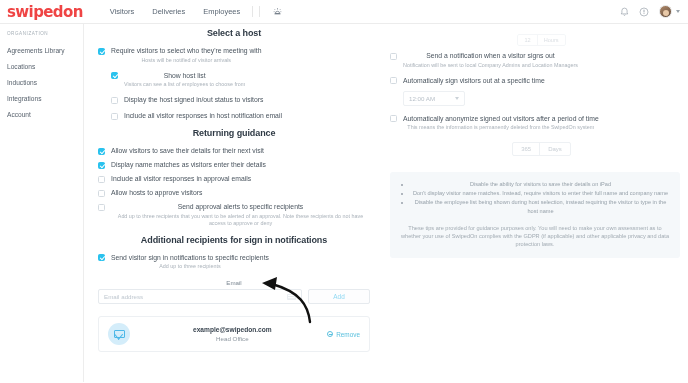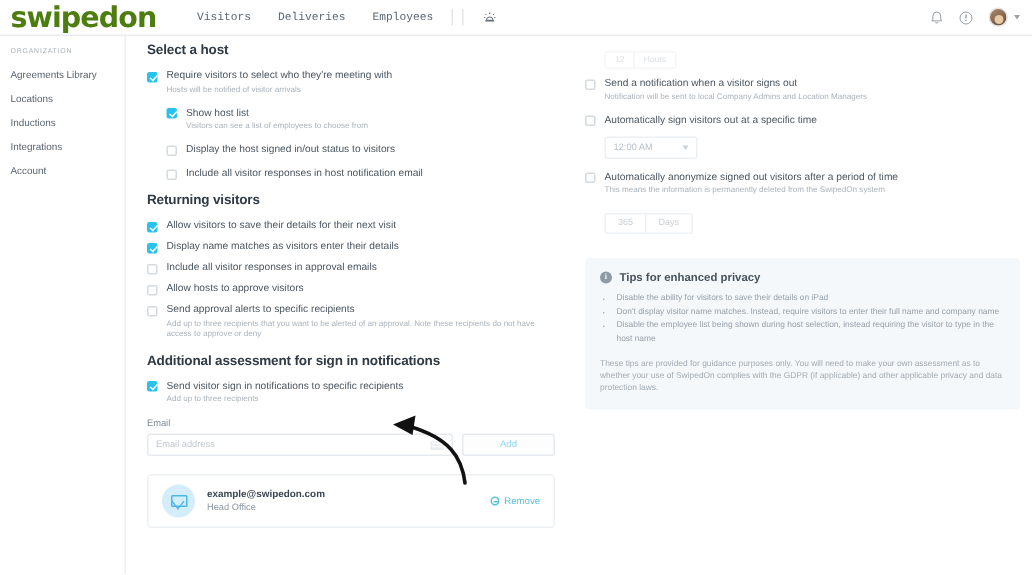--- a/index.html
+++ b/index.html
@@ -17,30 +17,30 @@
   .topnav {
     height: 24px;
     display: flex;
     align-items: center;
     border-bottom: 1px solid #ececec;
     background: #fff;
     position: relative;
     z-index: 5;
   }
   .logo {
-    font-size: 19px;
+    font-size: 15px;
     font-weight: 700;
-    color: #4d7c0f;
+    color: #ef4444;
     letter-spacing: -0.6px;
     margin-left: 7px;
     margin-right: 18px;
     font-family: "DejaVu Sans", sans-serif;
     white-space: nowrap;
   }
-  .nav-items { display:flex; align-items:center; height:100%;font-family:Liberation Mono, monospace; }
+  .nav-items { display:flex; align-items:center; height:100%; }
   .nav-item {
     font-size: 7.5px;
     color: #5a6673;
     padding: 0 9px;
     height: 100%;
     display: flex;
     align-items: center;
     white-space: nowrap;
     cursor: pointer;
   }
@@ -124,20 +124,21 @@
     white-space: nowrap;
   }
 
   
   .main {
     flex: 1;
     display: flex;
     padding: 4px 0 0 0;
     overflow: hidden;
     position: relative;
+    text-align: center;
   }
   .col {
     padding: 0 14px;
   }
   .col-left { width: 300px; flex: 0 0 300px; }
   .col-right { flex: 1; padding-left: 6px; padding-right: 8px; }
 
   h2.section {
     font-size: 9px;
     font-weight: 700;
@@ -467,21 +468,21 @@
         </div>
       </div>
 
       <div class="cbrow indent">
         <div class="cb"></div>
         <div class="cb-text">
           <span class="cb-label">Include all visitor responses in host notification email</span>
         </div>
       </div>
 
-      <h2 class="section section-gap">Returning visitors</h2>
+      <h2 class="section section-gap">Returning guidance</h2>
 
       <div class="cbrow tight">
         <div class="cb checked"></div>
         <div class="cb-text">
           <span class="cb-label">Allow visitors to save their details for their next visit</span>
         </div>
       </div>
 
       <div class="cbrow tight">
         <div class="cb checked"></div>
@@ -506,21 +507,21 @@
       </div>
 
       <div class="cbrow">
         <div class="cb"></div>
         <div class="cb-text">
           <span class="cb-label">Send approval alerts to specific recipients</span>
           <span class="cb-sub">Add up to three recipients that you want to be alerted of an approval. Note these recipients do not have access to approve or deny</span>
         </div>
       </div>
 
-      <h2 class="section section-gap">Additional assessment for sign in notifications</h2>
+      <h2 class="section section-gap">Additional recipients for sign in notifications</h2>
 
       <div class="cbrow">
         <div class="cb checked"></div>
         <div class="cb-text">
           <span class="cb-label">Send visitor sign in notifications to specific recipients</span>
           <span class="cb-sub">Add up to three recipients</span>
         </div>
       </div>
 
       <label class="field-label">Email</label>
@@ -581,24 +582,20 @@
           <span class="cb-sub">This means the information is permanently deleted from the SwipedOn system</span>
         </div>
       </div>
 
       <div class="days-pill">
         <span class="seg">365</span>
         <span class="seg">Days</span>
       </div>
 
       <div class="tips">
-        <div class="tips-head">
-          <span class="info-circle">i</span>
-          <span class="tips-title">Tips for enhanced privacy</span>
-        </div>
         <ul class="tips-list">
           <li>Disable the ability for visitors to save their details on iPad</li>
           <li>Don't display visitor name matches. Instead, require visitors to enter their full name and company name</li>
           <li>Disable the employee list being shown during host selection, instead requiring the visitor to type in the host name</li>
         </ul>
         <div class="tips-foot">These tips are provided for guidance purposes only. You will need to make your own assessment as to whether your use of SwipedOn complies with the GDPR (if applicable) and other applicable privacy and data protection laws.</div>
       </div>
 
     </div>
   </div>

